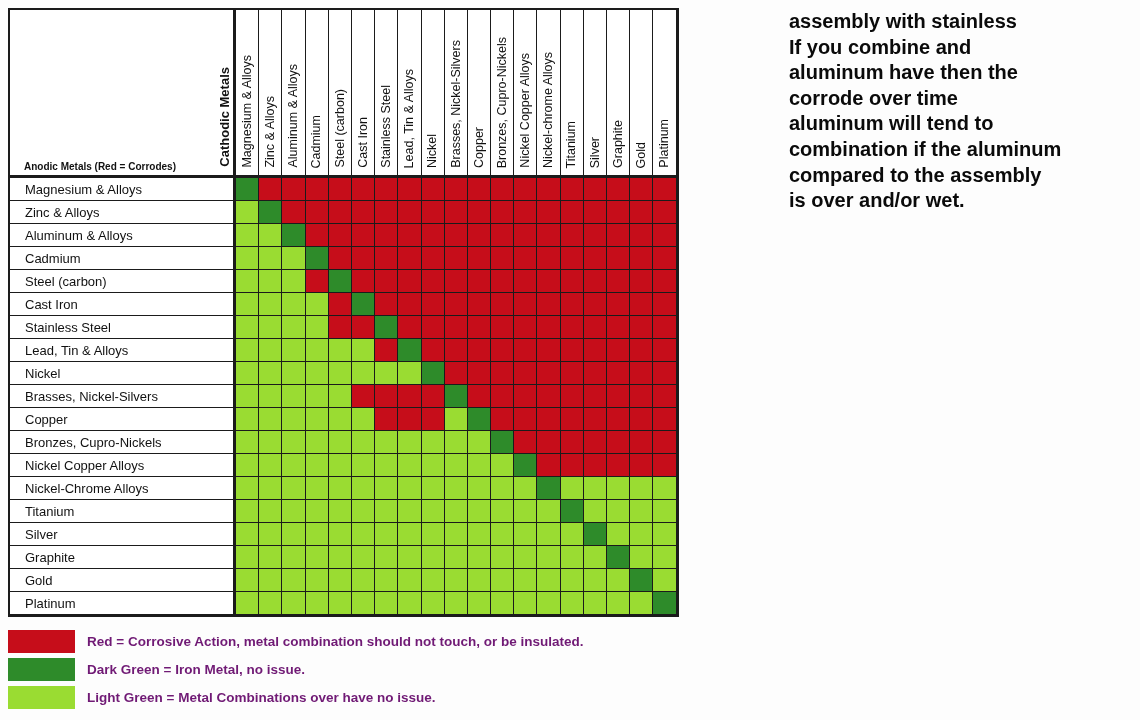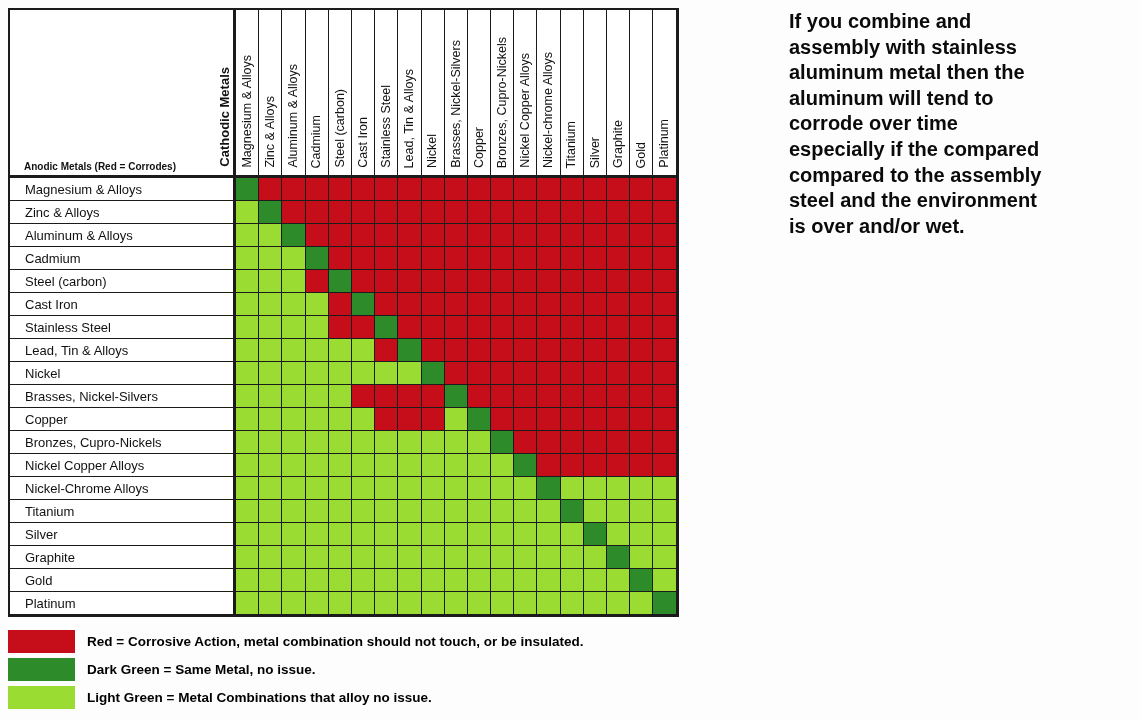--- a/index.html
+++ b/index.html
@@ -67,21 +67,21 @@
     border-bottom: 1px solid var(--grid-line);
   }
   .cell-R { background: var(--red, #c60d1a); }
   .cell-D { background: var(--dark-green, #2e8b2a); }
   .cell-L { background: var(--light-green, #9adc32); }
 
   
   #legend { position: absolute; left: 8px; top: 629px; }
   .legend-row { display: flex; align-items: center; height: 24px; margin-bottom: 4px; }
   .legend-swatch { width: 67px; height: 23px; margin-right: 12px; flex: 0 0 auto; }
-  .legend-text { font-weight: 700; font-size: 13.5px; color: #000000; white-space: nowrap; }
+  .legend-text { font-weight: 700; font-size: 13.5px; color: #701a75; white-space: nowrap; }
 
   
   #note {
     position: absolute; left: 789px; top: 9px;
     font-weight: 700; font-size: 20px; line-height: 25.6px;
     color: #0a0a0a;
   }
   .note-line { white-space: nowrap; }
 </style>
 </head>
@@ -571,32 +571,31 @@
   </div>
 
 <div id="legend">
 
 <div class="legend-row">
       <span class="legend-swatch" style="background: rgb(198, 13, 26);"></span>
       <span class="legend-text">Red = Corrosive Action, metal combination should not touch, or be insulated.</span>
     </div>
     <div class="legend-row">
       <span class="legend-swatch" style="background: rgb(46, 139, 42);"></span>
-      <span class="legend-text">Dark Green = Same Metal, no issue.</span>
+      <span class="legend-text">Dark Green = Iron Metal, no issue.</span>
     </div>
     <div class="legend-row">
       <span class="legend-swatch" style="background: rgb(154, 220, 50);"></span>
-      <span class="legend-text">Light Green = Metal Combinations that alloy no issue.</span>
+      <span class="legend-text">Light Green = Metal Combinations over have no issue.</span>
     </div>
   </div>
 
 <div id="note">
 
-<div class="note-line">If you combine and</div>
-    <div class="note-line">assembly with stainless</div>
-    <div class="note-line">aluminum metal then the</div>
+<div class="note-line">assembly with stainless</div>
+    <div class="note-line">If you combine and</div>
+    <div class="note-line">aluminum have then the</div>
+    <div class="note-line">corrode over time</div>
     <div class="note-line">aluminum will tend to</div>
-    <div class="note-line">corrode over time</div>
-    <div class="note-line">especially if the compared</div>
+    <div class="note-line">combination if the aluminum</div>
     <div class="note-line">compared to the assembly</div>
-    <div class="note-line">steel and the environment</div>
     <div class="note-line">is over and/or wet.</div>
   </div>
 
 </body></html>

